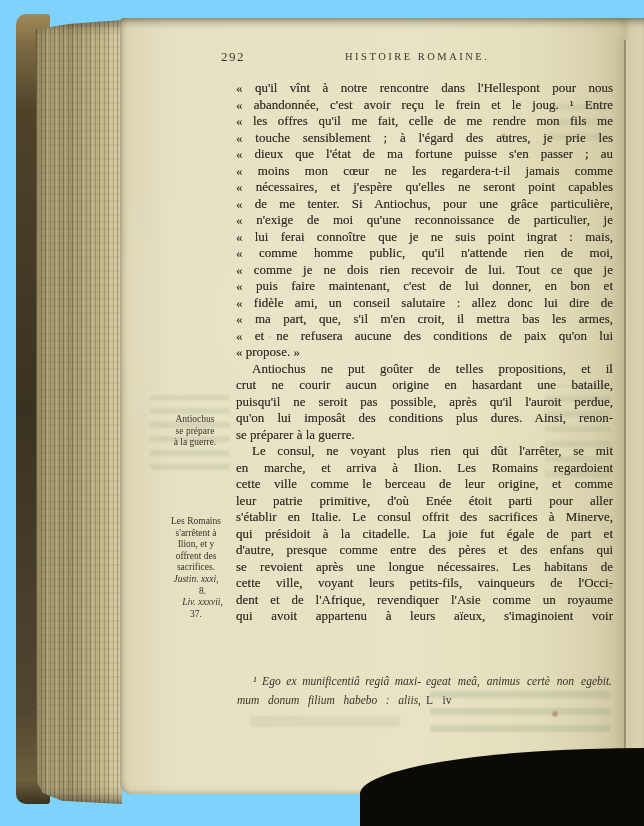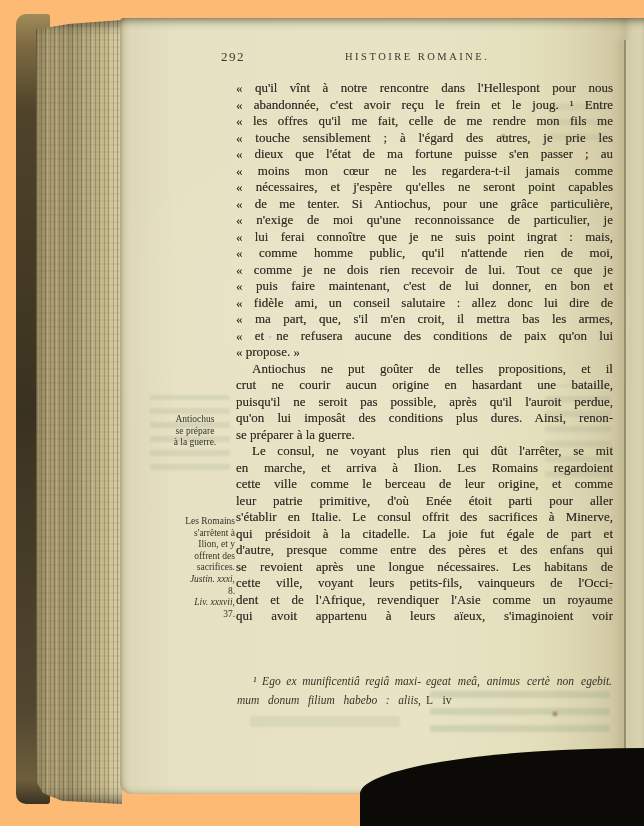--- a/index.html
+++ b/index.html
@@ -1,16 +1,16 @@
 <!DOCTYPE html>
 <html><head>
 <meta charset="utf-8">
 <style>
   html,body{margin:0;padding:0;background:#000;}
-  #canvas{position:relative;width:644px;height:826px;background:#fdba74;overflow:hidden;
+  #canvas{position:relative;width:644px;height:826px;background:#7dd3fc;overflow:hidden;
           font-family:"Liberation Serif", serif;}
 
   
   .cover{position:absolute;left:16px;top:14px;width:34px;height:790px;border-radius:10px 3px 3px 10px;
     background:linear-gradient(180deg,#a08a58 0%,#7d6a42 4%,#4f432a 12%,#3a3220 50%,#514630 88%,#6d5e3c 97%,#3a3220 100%);}
 
   
   .stack{position:absolute;left:36px;top:20px;width:86px;height:784px;
     background:
       repeating-linear-gradient(90deg, rgba(35,28,12,.28) 0 1px, transparent 1px 2px,
@@ -61,21 +61,21 @@
     text-shadow:0 0 .5px rgba(48,46,38,.55);}
   .line{text-align:justify;text-align-last:justify;height:16.5px;overflow:hidden;}
   .line.end{text-align-last:left;}
   .line.ind1{text-indent:16px;}
   .it{font-style:italic;}
   .rm{font-style:normal;}
   .line.ind2{padding-left:13px;}
 
   
   .mnote{position:absolute;width:78px;color:#35332a;font-size:9.5px;line-height:11.6px;margin-top:30px;}
-  .mnote .line{text-align:right;text-align-last:auto;height:auto;overflow:visible;}
+  .mnote .line{text-align:center;text-align-last:auto;height:auto;overflow:visible;}
   #note1{left:156px;top:384px;}
   #note1 .line{text-align:center;}
   #note2{left:157px;top:486px;}
 
   
   .footnote{position:absolute;top:672px;font-style:italic;font-size:11.5px;line-height:19px;color:#35332a;}
   .footnote .line{height:19px;}
   #fnleft{left:237px;width:184px;}
   #fnright{left:426px;width:186px;}
   .sig{word-spacing:7px;text-align-last:left;}

